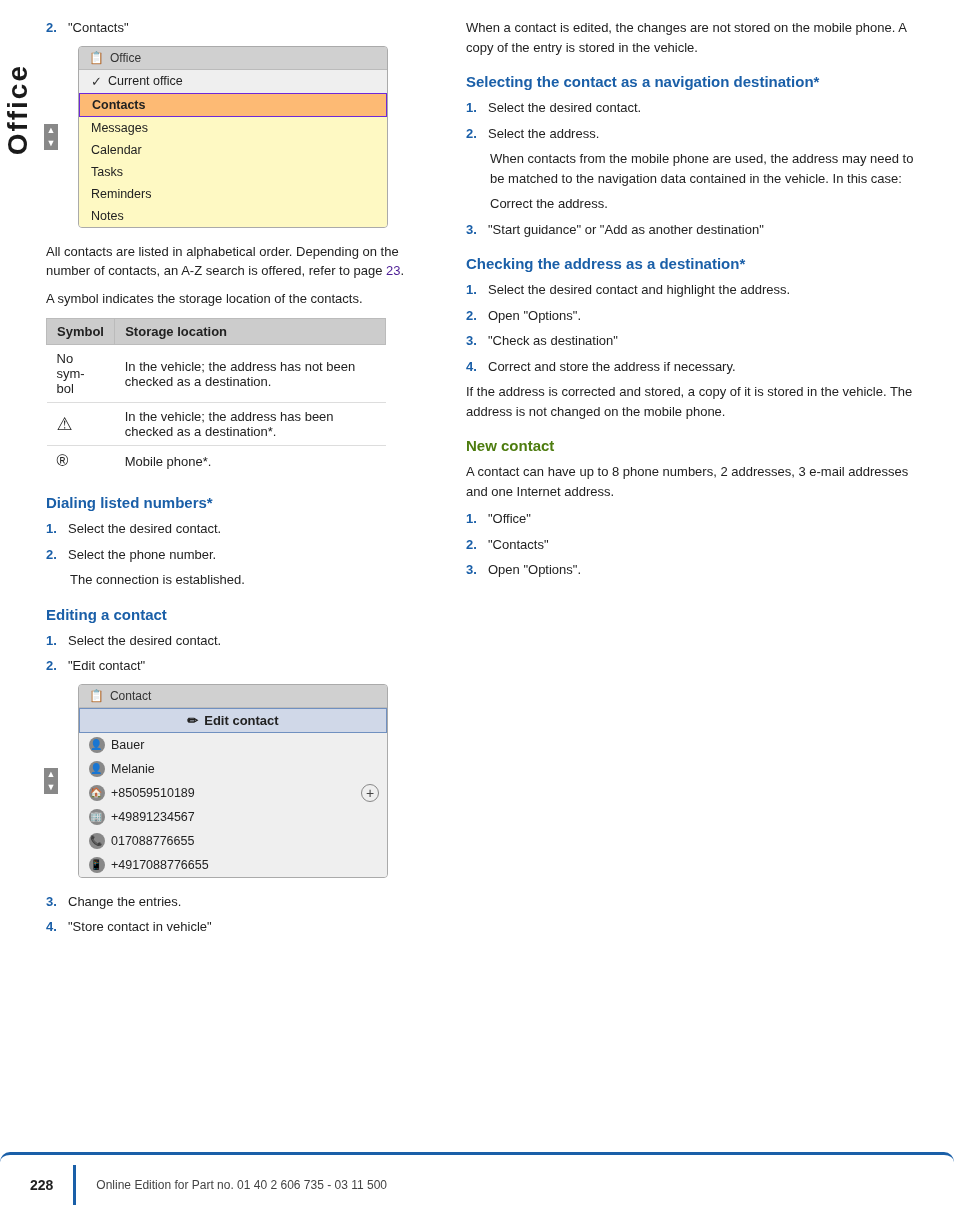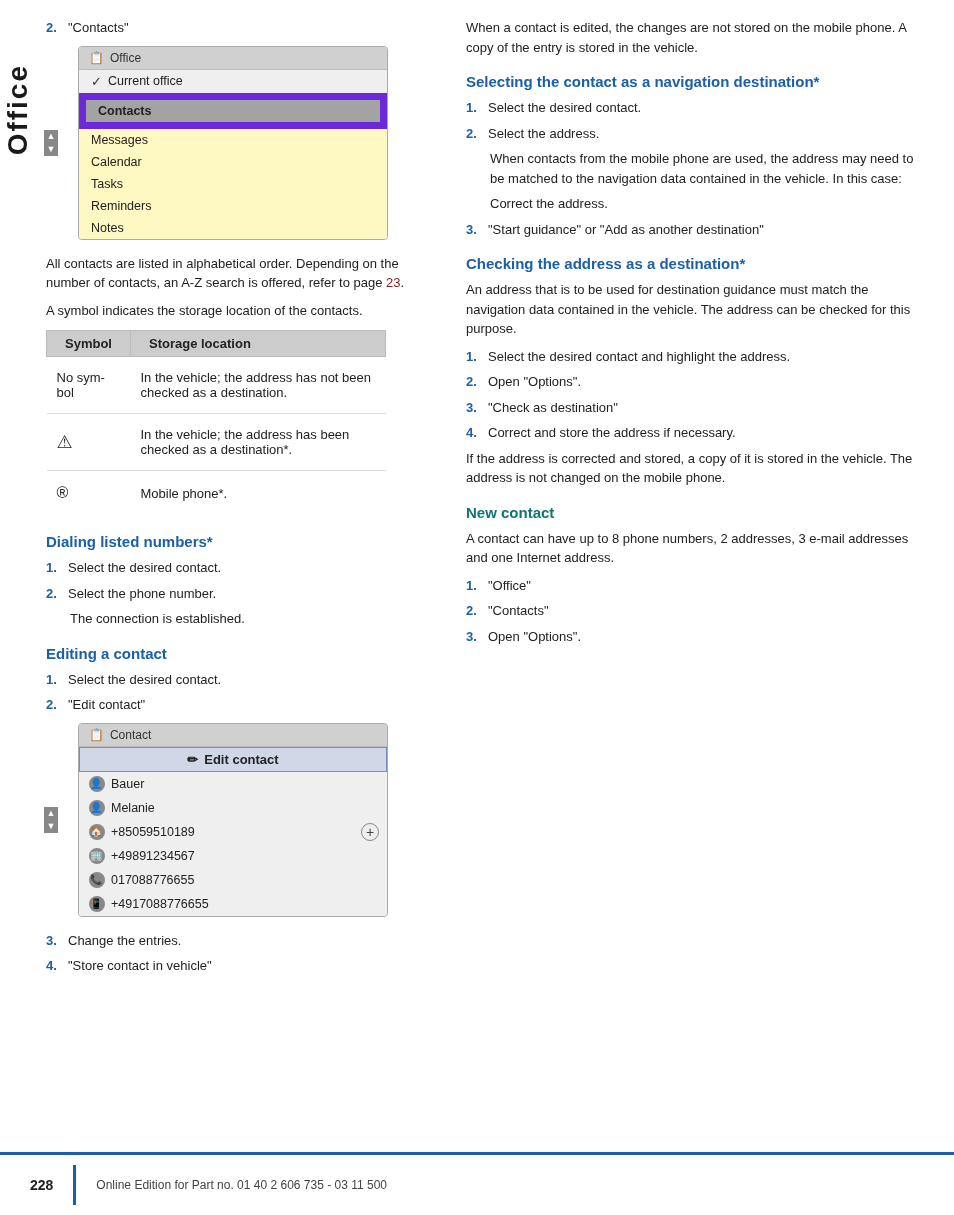--- a/index.html
+++ b/index.html
@@ -70,50 +70,50 @@
       gap: 6px;
       border-bottom: 1px solid #bbb;
     }
     .office-menu-item {
       padding: 4px 12px;
       font-size: 12.5px;
       color: #222;
       background: #fef9c3;
     }
     .office-menu-item.highlighted {
-      background: #a3a3a3;
-      border: 7px solid #6d28d9;
+      background: #fdba74;
+      border: 1px solid #6d28d9;
       font-weight: bold;
     }
     .office-menu-item.current {
       display: flex;
       align-items: center;
       gap: 6px;
       background: #efefef;
     }
     .checkmark { color: #333; font-size: 13px; }
 
     .para { margin-bottom: 8px; line-height: 1.5; }
 
     
     .symbol-table {
       border-collapse: collapse;
       width: 340px;
       margin: 10px 0 18px 0;
     }
     .symbol-table th {
       background: #ccc;
-      padding: 5px 18px;
+      padding: 5px 10px;
       text-align: left;
       font-weight: bold;
       font-size: 13px;
       border: 1px solid #bbb;
     }
     .symbol-table td {
-      padding: 13px 10px;
+      padding: 6px 10px;
       border-bottom: 1px solid #ddd;
       font-size: 13px;
       vertical-align: middle;
     }
     .symbol-table tr:last-child td { border-bottom: none; }
 
     .section-heading {
       color: #1a5fa8;
       font-size: 15px;
       font-weight: bold;
@@ -194,40 +194,41 @@
     .footer {
       position: absolute;
       bottom: 0;
       left: 0;
       right: 0;
       border-top: 3px solid #1a5fa8;
       padding: 10px 30px;
       display: flex;
       align-items: center;
       gap: 20px;
+      border-radius: 10px;
     }
     .page-num {
       font-size: 14px;
       font-weight: bold;
       color: #222;
     }
     .footer-text {
       font-size: 12px;
       color: #444;
     }
 
     
     .new-contact-heading {
-      color: #0f766e;
+      color: #4d7c0f;
       font-size: 15px;
       font-weight: bold;
       margin: 16px 0 8px 0;
     }
 
-    .link-blue { color: #7f1d1d; text-decoration: none; }
+    .link-blue { color: #4c1d95; text-decoration: none; }
 
     .menu-container {
       position: relative;
       margin: 6px 0 14px 16px;
     }
     .menu-left-arrows {
       position: absolute;
       left: -18px;
       top: 50%;
       transform: translateY(-50%);
@@ -418,21 +419,20 @@
     </div>
     <div class="sub-para">When contacts from the mobile phone are used, the address may need to be matched to the navigation data contained in the vehicle. In this case:</div>
     <div class="sub-para">Correct the address.</div>
     <div class="ordered-item">
       <span class="num">3.</span>
       <span class="text">"Start guidance" or "Add as another destination"</span>
     </div>
 
     <div class="section-heading">Checking the address as a destination*</div>
 
-    <p class="para">An address that is to be used for destination guidance must match the navigation data contained in the vehicle. The address can be checked for this purpose.</p>
 
     <div class="ordered-item">
       <span class="num">1.</span>
       <span class="text">Select the desired contact and highlight the address.</span>
     </div>
     <div class="ordered-item">
       <span class="num">2.</span>
       <span class="text">Open "Options".</span>
     </div>
     <div class="ordered-item">

